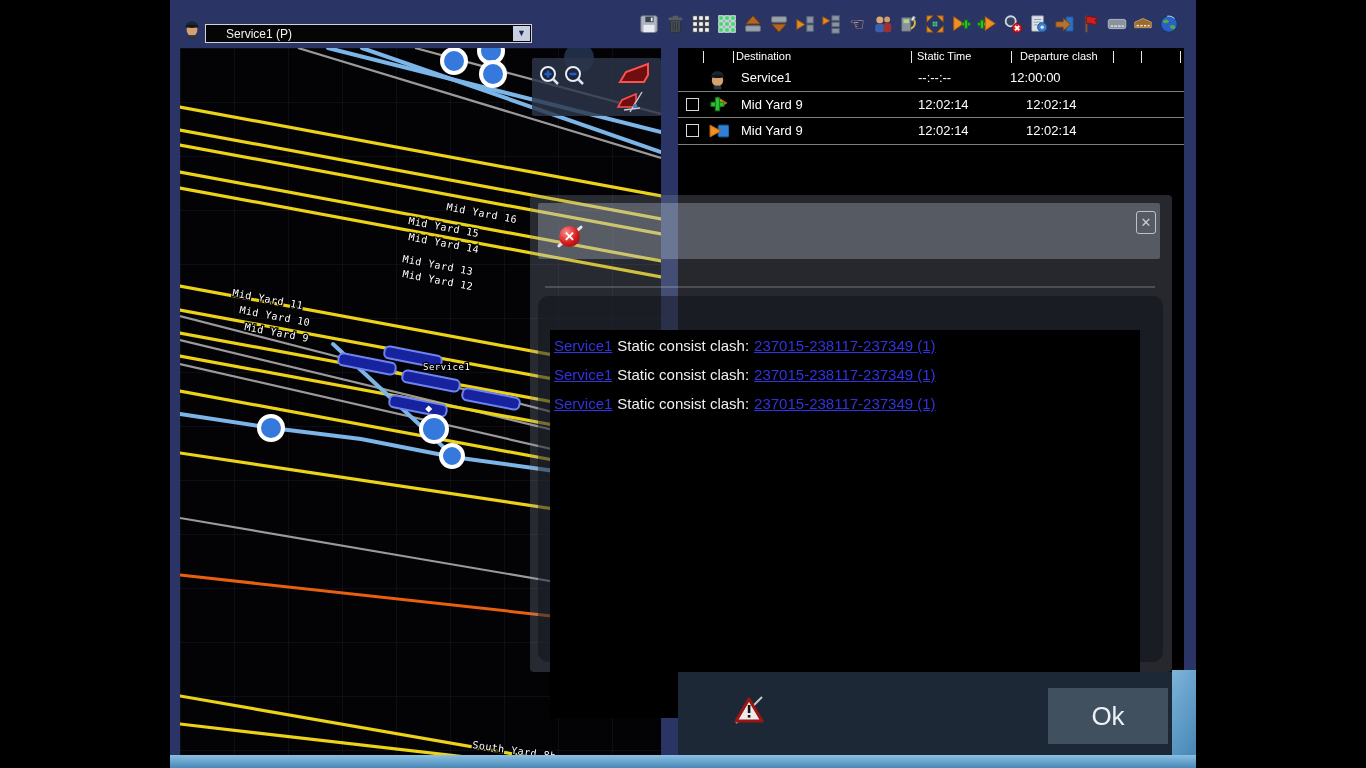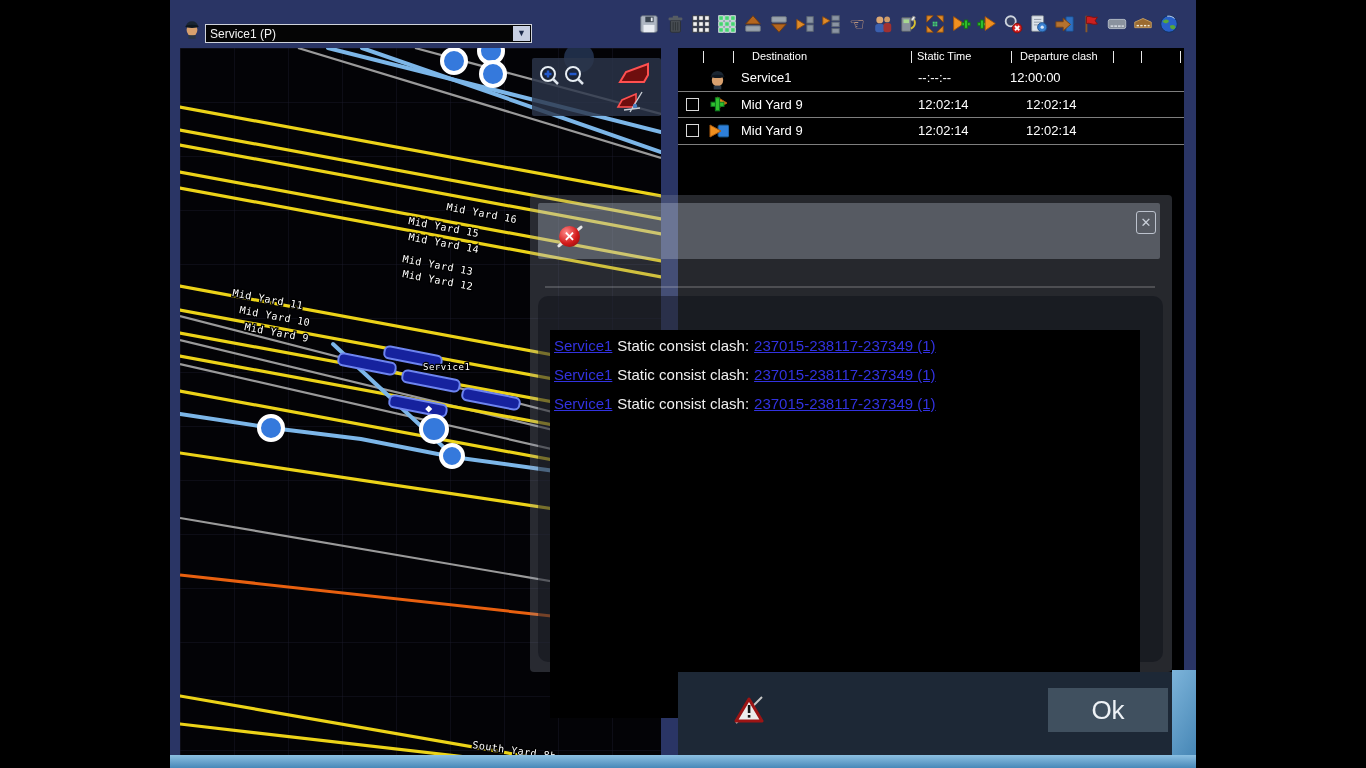--- a/index.html
+++ b/index.html
@@ -11,21 +11,21 @@
   
   #window-bg { left:170px; top:0; width:1026px; height:768px; background:#2a3565; }
   #bottom-strip { left:170px; top:755px; width:1026px; height:13px;
     background:linear-gradient(#8cc0e2,#4788b8); }
   #right-strip-bottom { left:1172px; top:670px; width:24px; height:98px;
     background:linear-gradient(120deg,#7db4da,#4182b2); }
 
   
   #service-selector { left:205px; top:24px; width:327px; height:19px; background:#050505;
     border:1px solid #cfd3dc; display:flex; align-items:center; }
-  #service-selector .val { color:#f2f2f2; font-size:12px; padding-left:4px; flex:1; }
+  #service-selector .val { color:#f2f2f2; font-size:12px; padding-left:20px; flex:1; }
   #selector-arrow { width:17px; height:15px; margin-right:1px; background:#c7cfe2;
     color:#1c2a4a; font-size:9px; line-height:15px; text-align:center; }
   #toolbar { left:638px; top:13px; display:flex; gap:4px; }
   .tool { width:22px; height:22px; display:block; }
   .tool svg { width:22px; height:22px; }
 
   
   #map-wrap { left:180px; top:48px; width:481px; height:707px; background:#030306; }
 
   
@@ -57,21 +57,21 @@
   .err-line .msg { margin:0 5px 0 5px; }
   #err-icon { position:absolute; left:26px; top:27px; width:28px; height:28px; }
   #err-icon .stick { position:absolute; left:-2px; top:13px; width:32px; height:3px;
     background:#e8e8e8; transform:rotate(-40deg); border-radius:2px; }
   #err-icon .ball { position:absolute; left:3px; top:4px; width:21px; height:21px;
     border-radius:50%; background:radial-gradient(circle at 35% 30%, #ff8a8a, #d31b1b 55%, #7c0808);
     color:#fff; font-size:13px; font-weight:bold; text-align:center; line-height:21px; }
 
   
   #bottom-panel { left:678px; top:672px; width:494px; height:83px; background:#1d2836; }
-  #ok-btn { position:absolute; left:370px; top:16px; width:120px; height:44px;
+  #ok-btn { position:absolute; left:370px; top:16px; width:120px; height:56px;
     background:#40505f; color:#eef2f6; font-size:26px; display:flex;
     align-items:center; justify-content:center; }
   #warn-icon { position:absolute; left:56px; top:24px; }
 
   .maplabel { font-family:"DejaVu Sans Mono", monospace; font-size:10px; fill:#ffffff;
     stroke:#000; stroke-width:2.5px; paint-order:stroke; letter-spacing:0.5px; }
 </style>
 </head>
 <body>
 
@@ -357,21 +357,21 @@
   <div id="table-bg" class="abs"></div>
 
   <div id="tt-header" class="abs">
     <span class="hsep" style="left:25px"></span>
       <span class="hsep" style="left:55px"></span>
     <span class="hsep" style="left:233px"></span>
       <span class="hsep" style="left:333px"></span>
     <span class="hsep" style="left:435px"></span>
       <span class="hsep" style="left:463px"></span>
     <span class="hsep" style="left:502px"></span>
-    <span class="abs" style="left:74px;top:0">Destination</span>
+    <span class="abs" style="left:58px;top:0">Destination</span>
     <span class="abs" style="left:239px;top:0">Static Time</span>
     <span class="abs" style="left:342px;top:0">Departure clash</span>
   </div>
 
   <div class="tt-row" style="top:64px;height:27px">
     <span class="abs" style="left:30px;top:2px">
       <svg width="19" height="24" viewBox="0 0 20 24">
           <ellipse cx="10" cy="14" rx="6" ry="7" fill="#d8a06e"></ellipse>
           <path d="M3.5 10 a6.5 5.5 0 0 1 13 0 Z" fill="#1a2531"></path>
           <ellipse cx="10" cy="10.3" rx="7.4" ry="1.8" fill="#0e161f"></ellipse>

